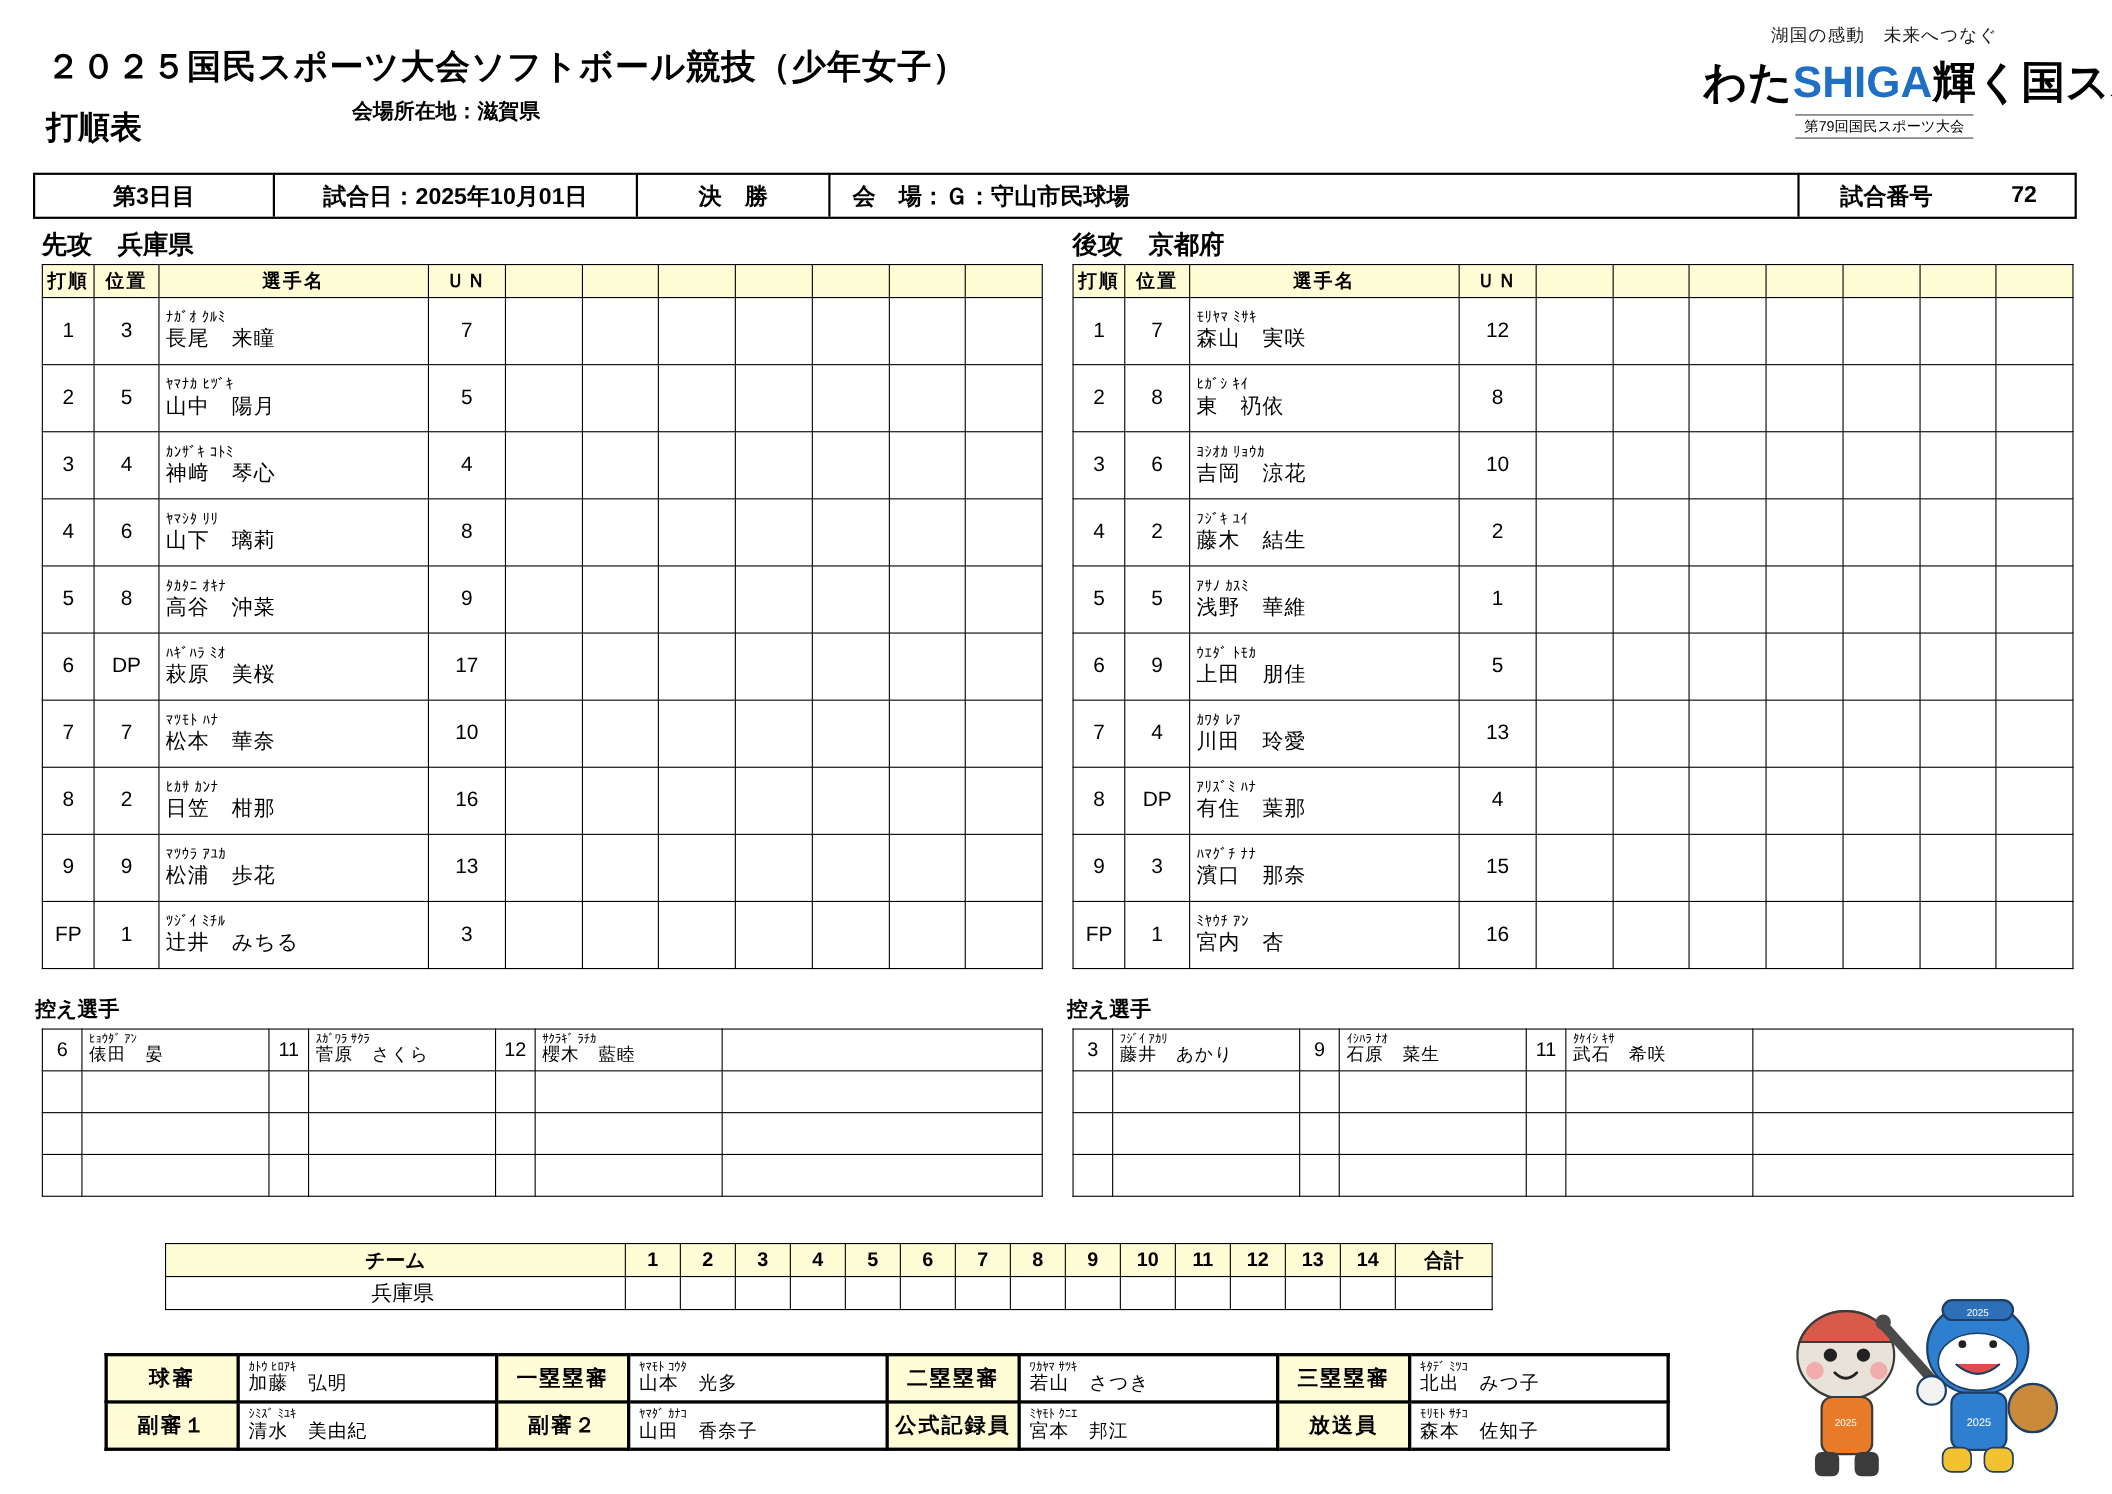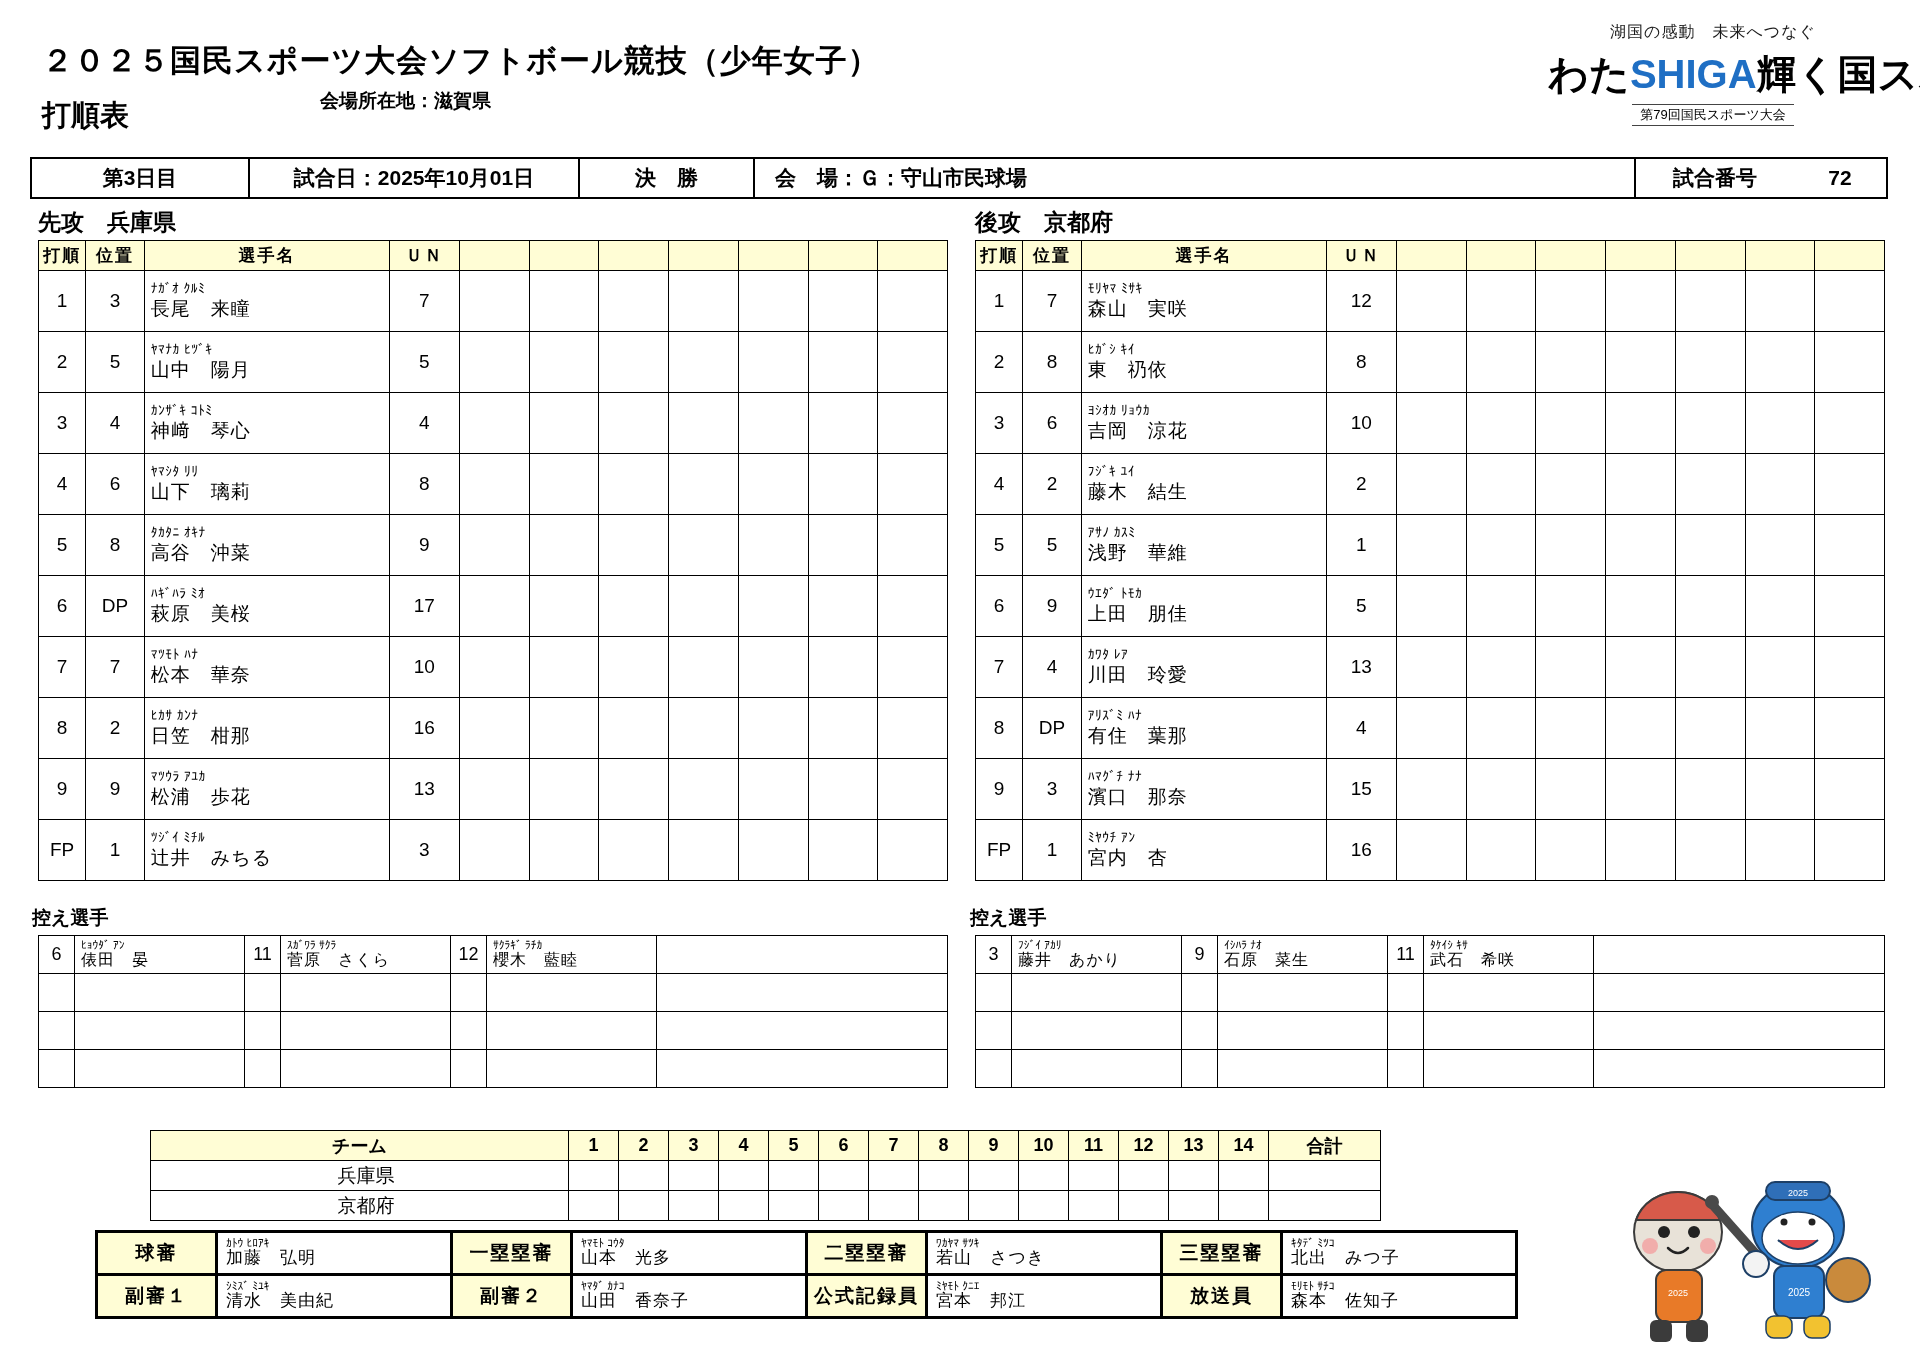--- a/index.html
+++ b/index.html
@@ -187,21 +187,21 @@
   }
   table.score th, table.score td {
     border: 1px solid #000;
     height: 30px;
     box-sizing: border-box;
     text-align: center;
   }
   table.score thead th { background: #fffdd5; font-weight: bold; }
   .sc-team { width: 418px; }
   .sc-inn { width: 50px; }
-  .sc-total { width: 112px; }
+  .sc-total { width: 88px; }
   td.sc-teamname { text-align: left; padding-left: 14px; font-size: 19px; font-weight: normal; }
 
   
   table.officials {
     position: absolute;
     top: 1230px;
     left: 95px;
     border-collapse: collapse;
     table-layout: fixed;
     font-size: 17px;
@@ -758,38 +758,20 @@
           <td></td>
           <td></td>
           <td></td>
           <td></td>
           <td></td>
           <td></td>
           <td></td>
           <td></td>
           <td></td>
         </tr>
-        <tr>
-          <td class="sc-teamname">京都府</td>
-          <td></td>
-          <td></td>
-          <td></td>
-          <td></td>
-          <td></td>
-          <td></td>
-          <td></td>
-          <td></td>
-          <td></td>
-          <td></td>
-          <td></td>
-          <td></td>
-          <td></td>
-          <td></td>
-          <td></td>
-        </tr>
       </tbody>
   </table>
 
   <table class="officials">
     <tbody id="officials-body">
         <tr>
           <td class="off-label">球審</td>
           <td class="off-name">
             <span class="okana">ｶﾄｳ ﾋﾛｱｷ</span>
             <span class="okanji">加藤　弘明</span>

